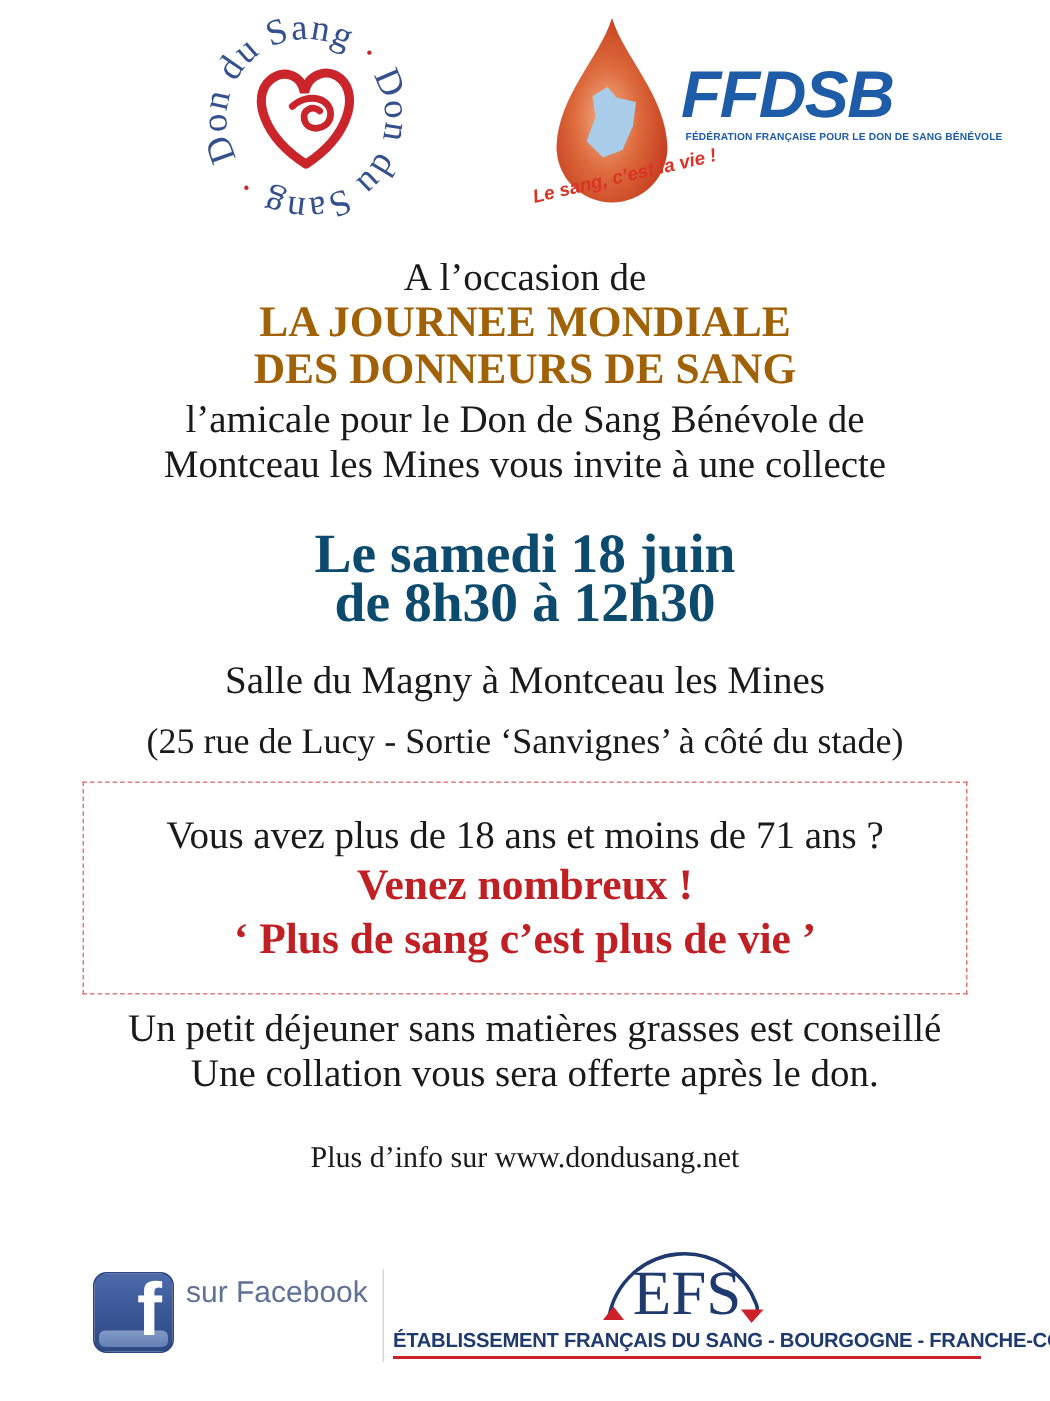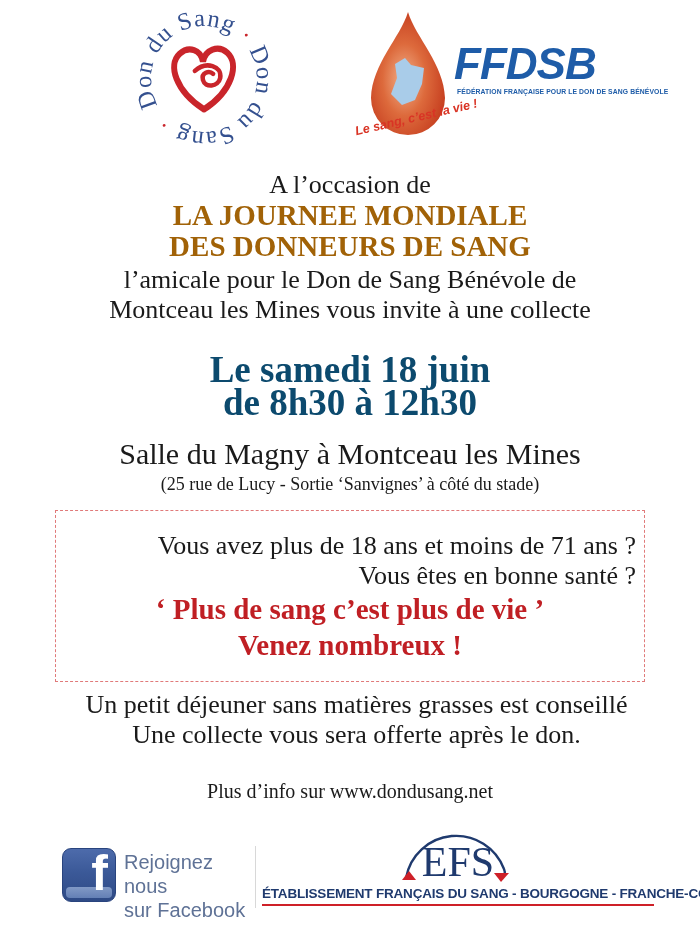--- a/index.html
+++ b/index.html
@@ -35,28 +35,28 @@
     color:#D93425;transform:rotate(-13deg);white-space:nowrap;
   }
   
   .line{text-align:center;}
   .occasion{font-size:26px;line-height:30px;margin-top:12px;}
   .title-red{font-size:29px;line-height:31px;font-weight:bold;color:#a16207;}
   .invite{font-size:26px;line-height:30px;}
   .invite-block{margin-top:3px;}
   .date-red{font-size:37px;line-height:33px;font-weight:bold;color:#0c4a6e;}
   .date-block{margin-top:28px;}
-  .venue{font-size:30px;line-height:30px;margin-top:20px;}
-  .venue-detail{font-size:18px;line-height:23px;margin-top:4px;}
+  .venue{font-size:26px;line-height:30px;margin-top:20px;}
+  .venue-detail{font-size:24px;line-height:23px;margin-top:15px;}
   .dashed-box{
     margin:14px 55px 0 55px;
     border:1px dashed #E07A7A;
     padding:20px 8px 18px 8px;
   }
-  .box-q{font-size:26px;line-height:30px;text-align:right;}
+  .box-q{font-size:26px;line-height:30px;}
   .box-slogan{font-size:29px;line-height:36px;font-weight:bold;color:#C01F24;}
   .advice{font-size:26px;line-height:30px;}
   .advice-block{margin-top:8px;margin-left:13px;}
   .more-info{font-size:20px;line-height:23px;margin-top:30px;}
   
   .footer{position:absolute;left:0;top:838px;width:700px;height:96px;}
   .fb-badge{position:absolute;left:62px;top:10px;width:190px;height:60px;cursor:pointer;}
   .fb-icon{
     position:absolute;left:0;top:0;width:52px;height:52px;
     border-radius:9px;
@@ -150,41 +150,39 @@
 <div class="date-block">
   <div class="line date-red">Le samedi 18 juin</div>
   <div class="line date-red">de 8h30 à 12h30</div>
 </div>
 
 <div class="line venue">Salle du Magny à Montceau les Mines</div>
 <div class="line venue-detail">(25 rue de Lucy - Sortie ‘Sanvignes’ à côté du stade)</div>
 
 <div class="dashed-box">
   <div class="line box-q">Vous avez plus de 18 ans et moins de 71 ans ?</div>
-  <div class="line box-q">Vous êtes en bonne santé ?</div>
+  <div class="line box-slogan">Venez nombreux !</div>
   <div class="line box-slogan">‘ Plus de sang c’est plus de vie ’</div>
-  <div class="line box-slogan">Venez nombreux !</div>
 </div>
 
 <div class="advice-block">
   <div class="line advice">Un petit déjeuner sans matières grasses est conseillé</div>
-  <div class="line advice">Une collecte vous sera offerte après le don.</div>
+  <div class="line advice">Une collation vous sera offerte après le don.</div>
 </div>
 
 <div class="line more-info">Plus d’info sur www.dondusang.net</div>
 
 <div class="footer">
 
   <div class="fb-badge">
     <div class="fb-icon">
       <div class="fb-band"></div>
       <div class="fb-f">f</div>
     </div>
     <div class="fb-text">
-      <div>Rejoignez nous</div>
       <div>sur Facebook</div>
     </div>
   </div>
 
   <div class="footer-divider"></div>
 
   <div class="efs-group">
     <div class="efs-arc-wrap">
       <svg class="efs-arc" viewBox="0 0 128 56">
         <path d="M 12 50 A 51 51 0 0 1 110 41 Q 113 48 106 50" stroke="#1F3A6E" stroke-width="2.4" fill="none"></path>

